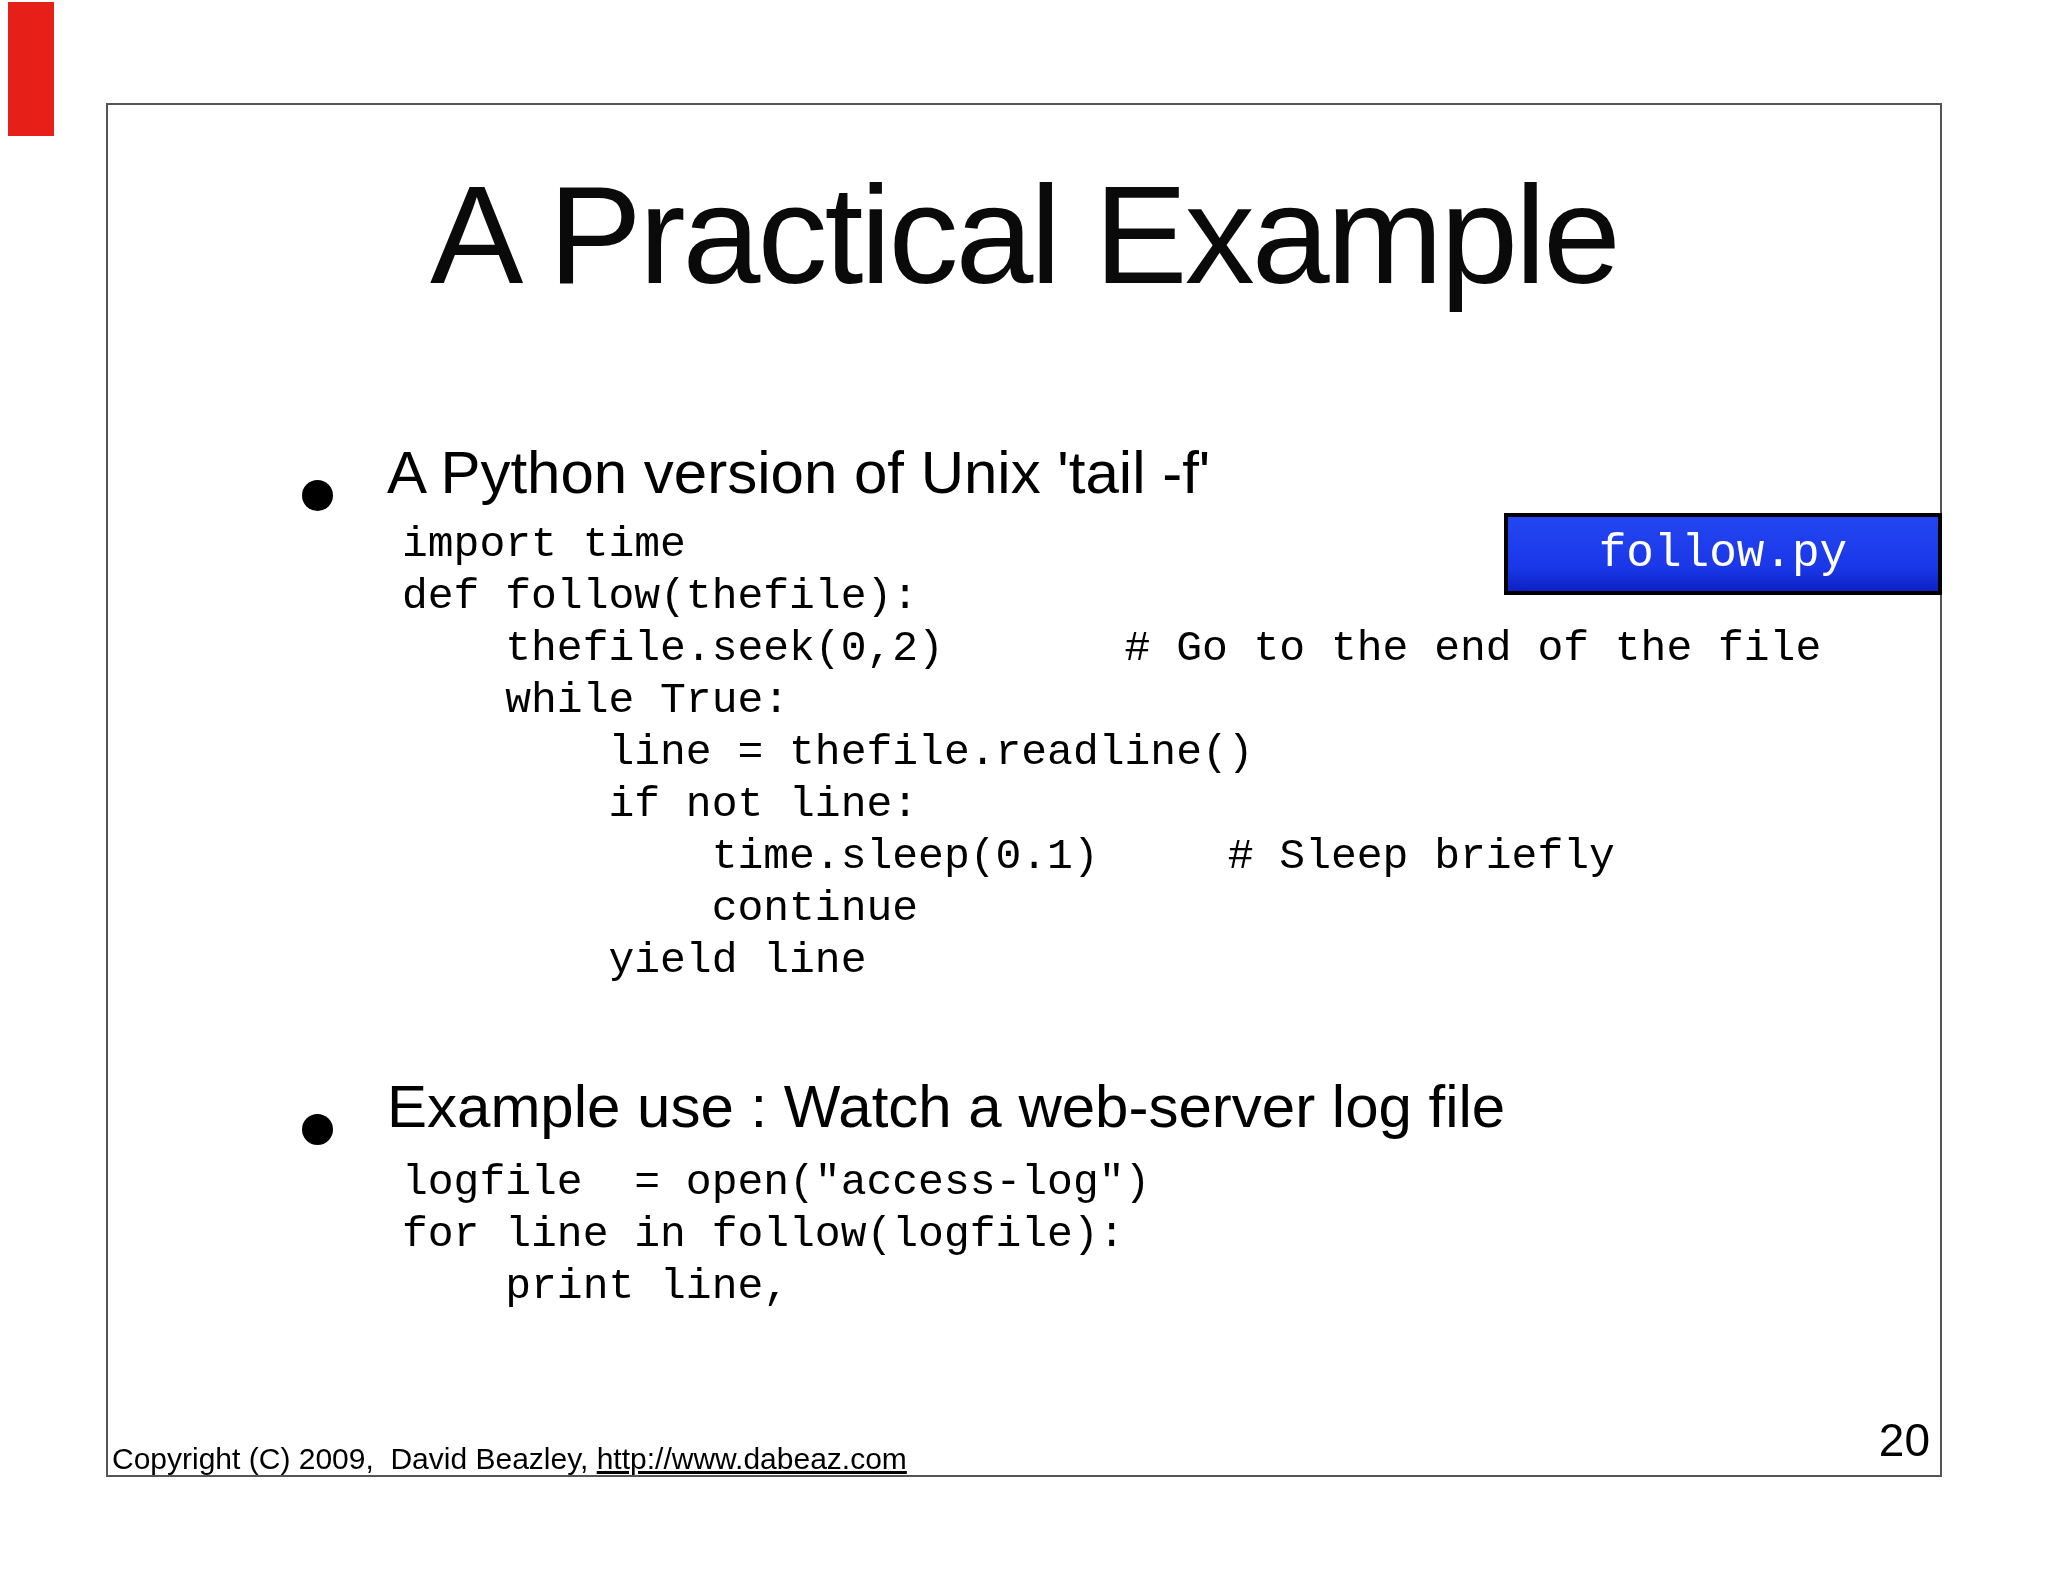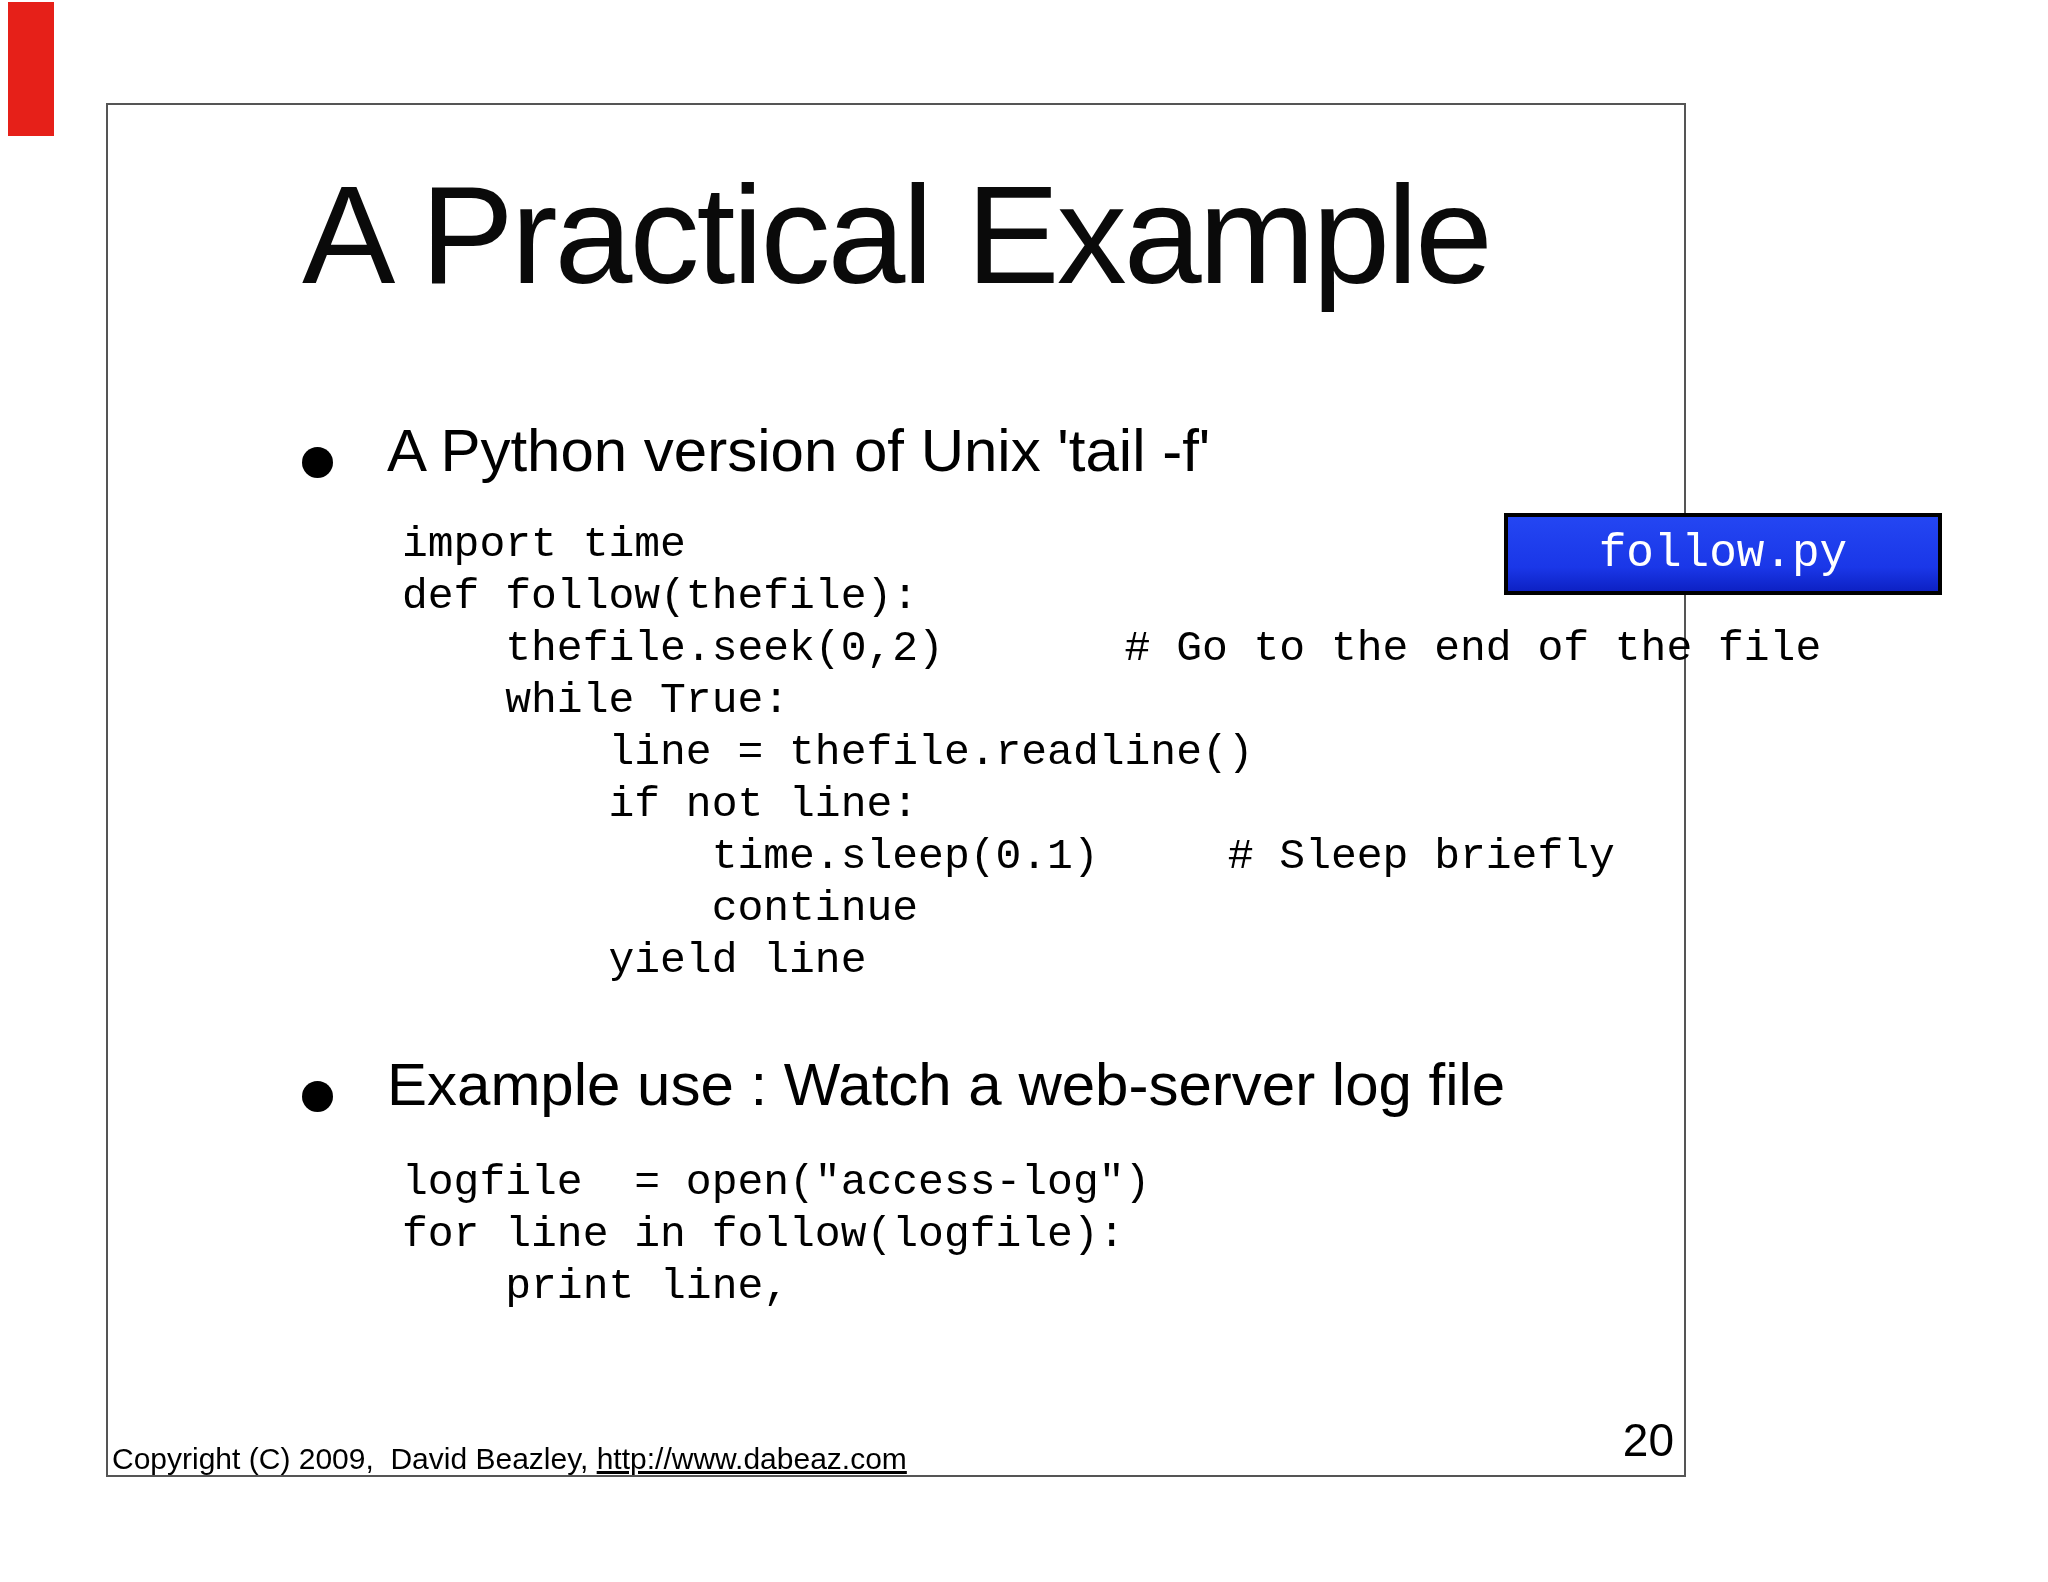--- a/index.html
+++ b/index.html
@@ -11,35 +11,35 @@
     font-family: "Liberation Sans", sans-serif;
     color: #000;
   }
   .red-marker {
     position: absolute; left: 8px; top: 2px;
     width: 46px; height: 134px;
     background: #e62019;
   }
   .slide {
     position: absolute; left: 106px; top: 103px;
-    width: 1580px; height: 1374px;
+    width: 1836px; height: 1374px;
     box-sizing: border-box;
     border: 2px solid #555;
     background: #ffffff;
   }
   .title {
     position: absolute; left: 0; right: 0; top: 56px;
     text-align: center;
     font-size: 140px;
     letter-spacing: -3px;
     line-height: 1.05;
     color: #0a0a0a;
     white-space: nowrap;
   }
-  .bullet-row { position: absolute; display: flex; align-items: center; }
+  .bullet-row { position: absolute; display: flex; align-items: flex-end; margin-top: 22px; }
   .bullet-dot {
     flex: none;
     width: 31px; height: 31px;
     border-radius: 50%;
     background: #000;
     margin-top: 23px;
   }
   .bullet-text {
     margin-left: 54px;
     font-size: 60px;

